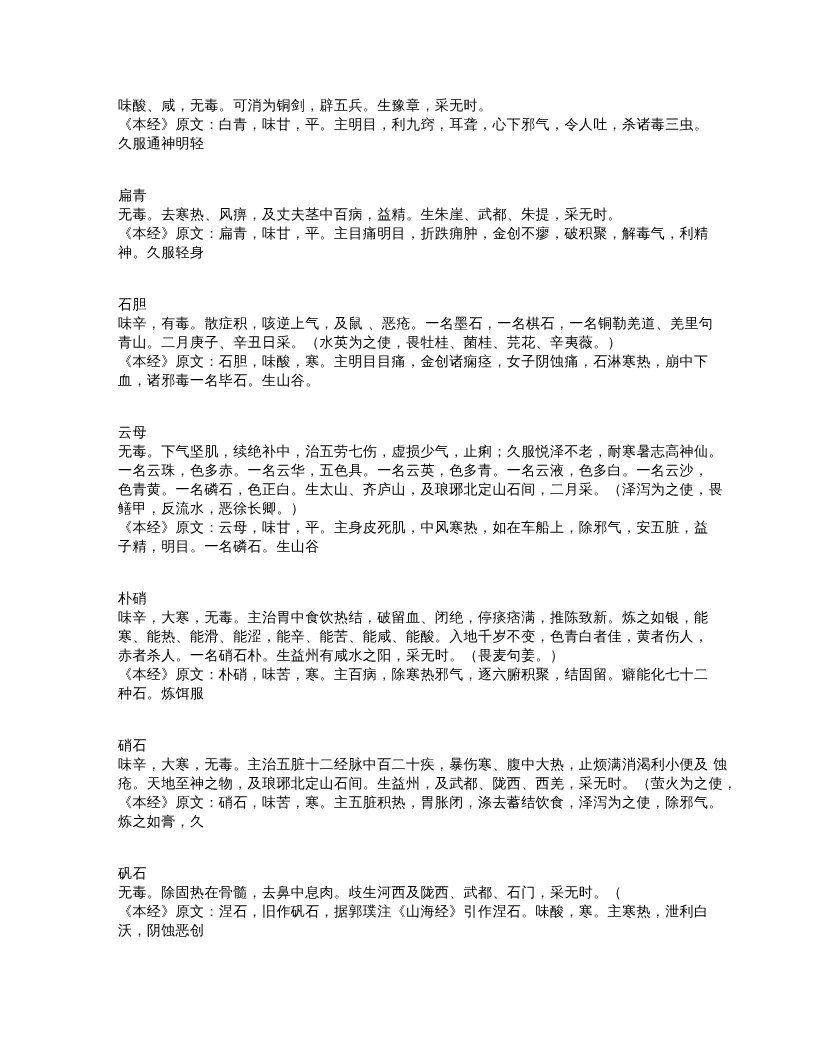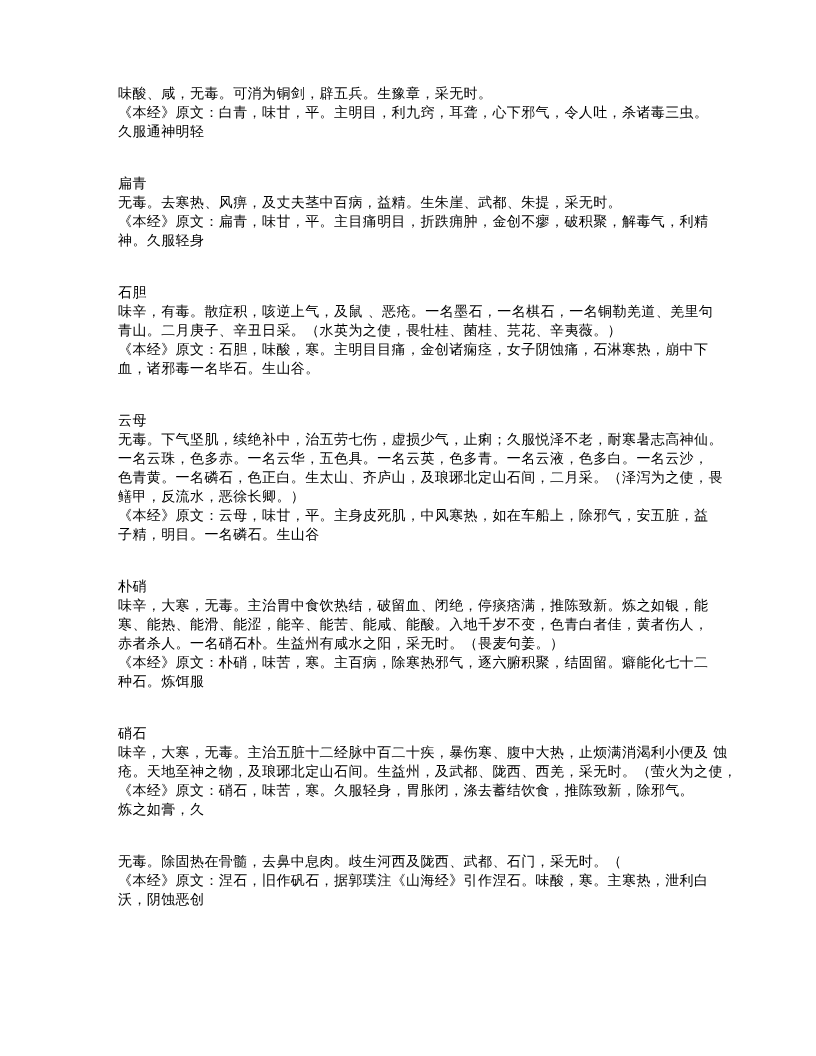--- a/index.html
+++ b/index.html
@@ -11,21 +11,21 @@
       width: 816px;
       height: 1056px;
       position: relative;
       overflow: hidden;
       font-family: "DejaVu Serif", "Liberation Serif", serif;
       color: #000000;
     }
     .page {
       position: absolute;
       left: 118px;
-      top: 84px;
+      top: 96px;
       width: 598px;
     }
     .section {
       margin: 0;
     }
     .section + .section {
       margin-top: 33px;
     }
     .line {
       display: block;
@@ -78,23 +78,24 @@
     <span class="line">寒、能热、能滑、能涩，能辛、能苦、能咸、能酸。入地千岁不变，色青白者佳，黄者伤人，</span>
     <span class="line">赤者杀人。一名硝石朴。生益州有咸水之阳，采无时。（畏麦句姜。）</span>
     <span class="line">《本经》原文：朴硝，味苦，寒。主百病，除寒热邪气，逐六腑积聚，结固留。癖能化七十二</span>
     <span class="line">种石。炼饵服</span>
   </div>
 
   <div class="section">
     <span class="line">硝石</span>
     <span class="line">味辛，大寒，无毒。主治五脏十二经脉中百二十疾，暴伤寒、腹中大热，止烦满消渴利小便及 蚀</span>
     <span class="line">疮。天地至神之物，及琅琊北定山石间。生益州，及武都、陇西、西羌，采无时。（萤火为之使，</span>
-    <span class="line">《本经》原文：硝石，味苦，寒。久服轻身，胃胀闭，涤去蓄结饮食，推陈致新，除邪气。</span>
+    <span class="line">《本经》原文：硝石，味苦，寒。主五脏积热，胃胀闭，涤去蓄结饮食，泽泻为之使，除邪气。</span>
     <span class="line">炼之如膏，久</span>
   </div>
 
   <div class="section">
+    <span class="line">矾石</span>
     <span class="line">无毒。除固热在骨髓，去鼻中息肉。歧生河西及陇西、武都、石门，采无时。（</span>
     <span class="line">《本经》原文：涅石，旧作矾石，据郭璞注《山海经》引作涅石。味酸，寒。主寒热，泄利白</span>
     <span class="line">沃，阴蚀恶创</span>
   </div>
 
 </div>
 
 </body></html>

